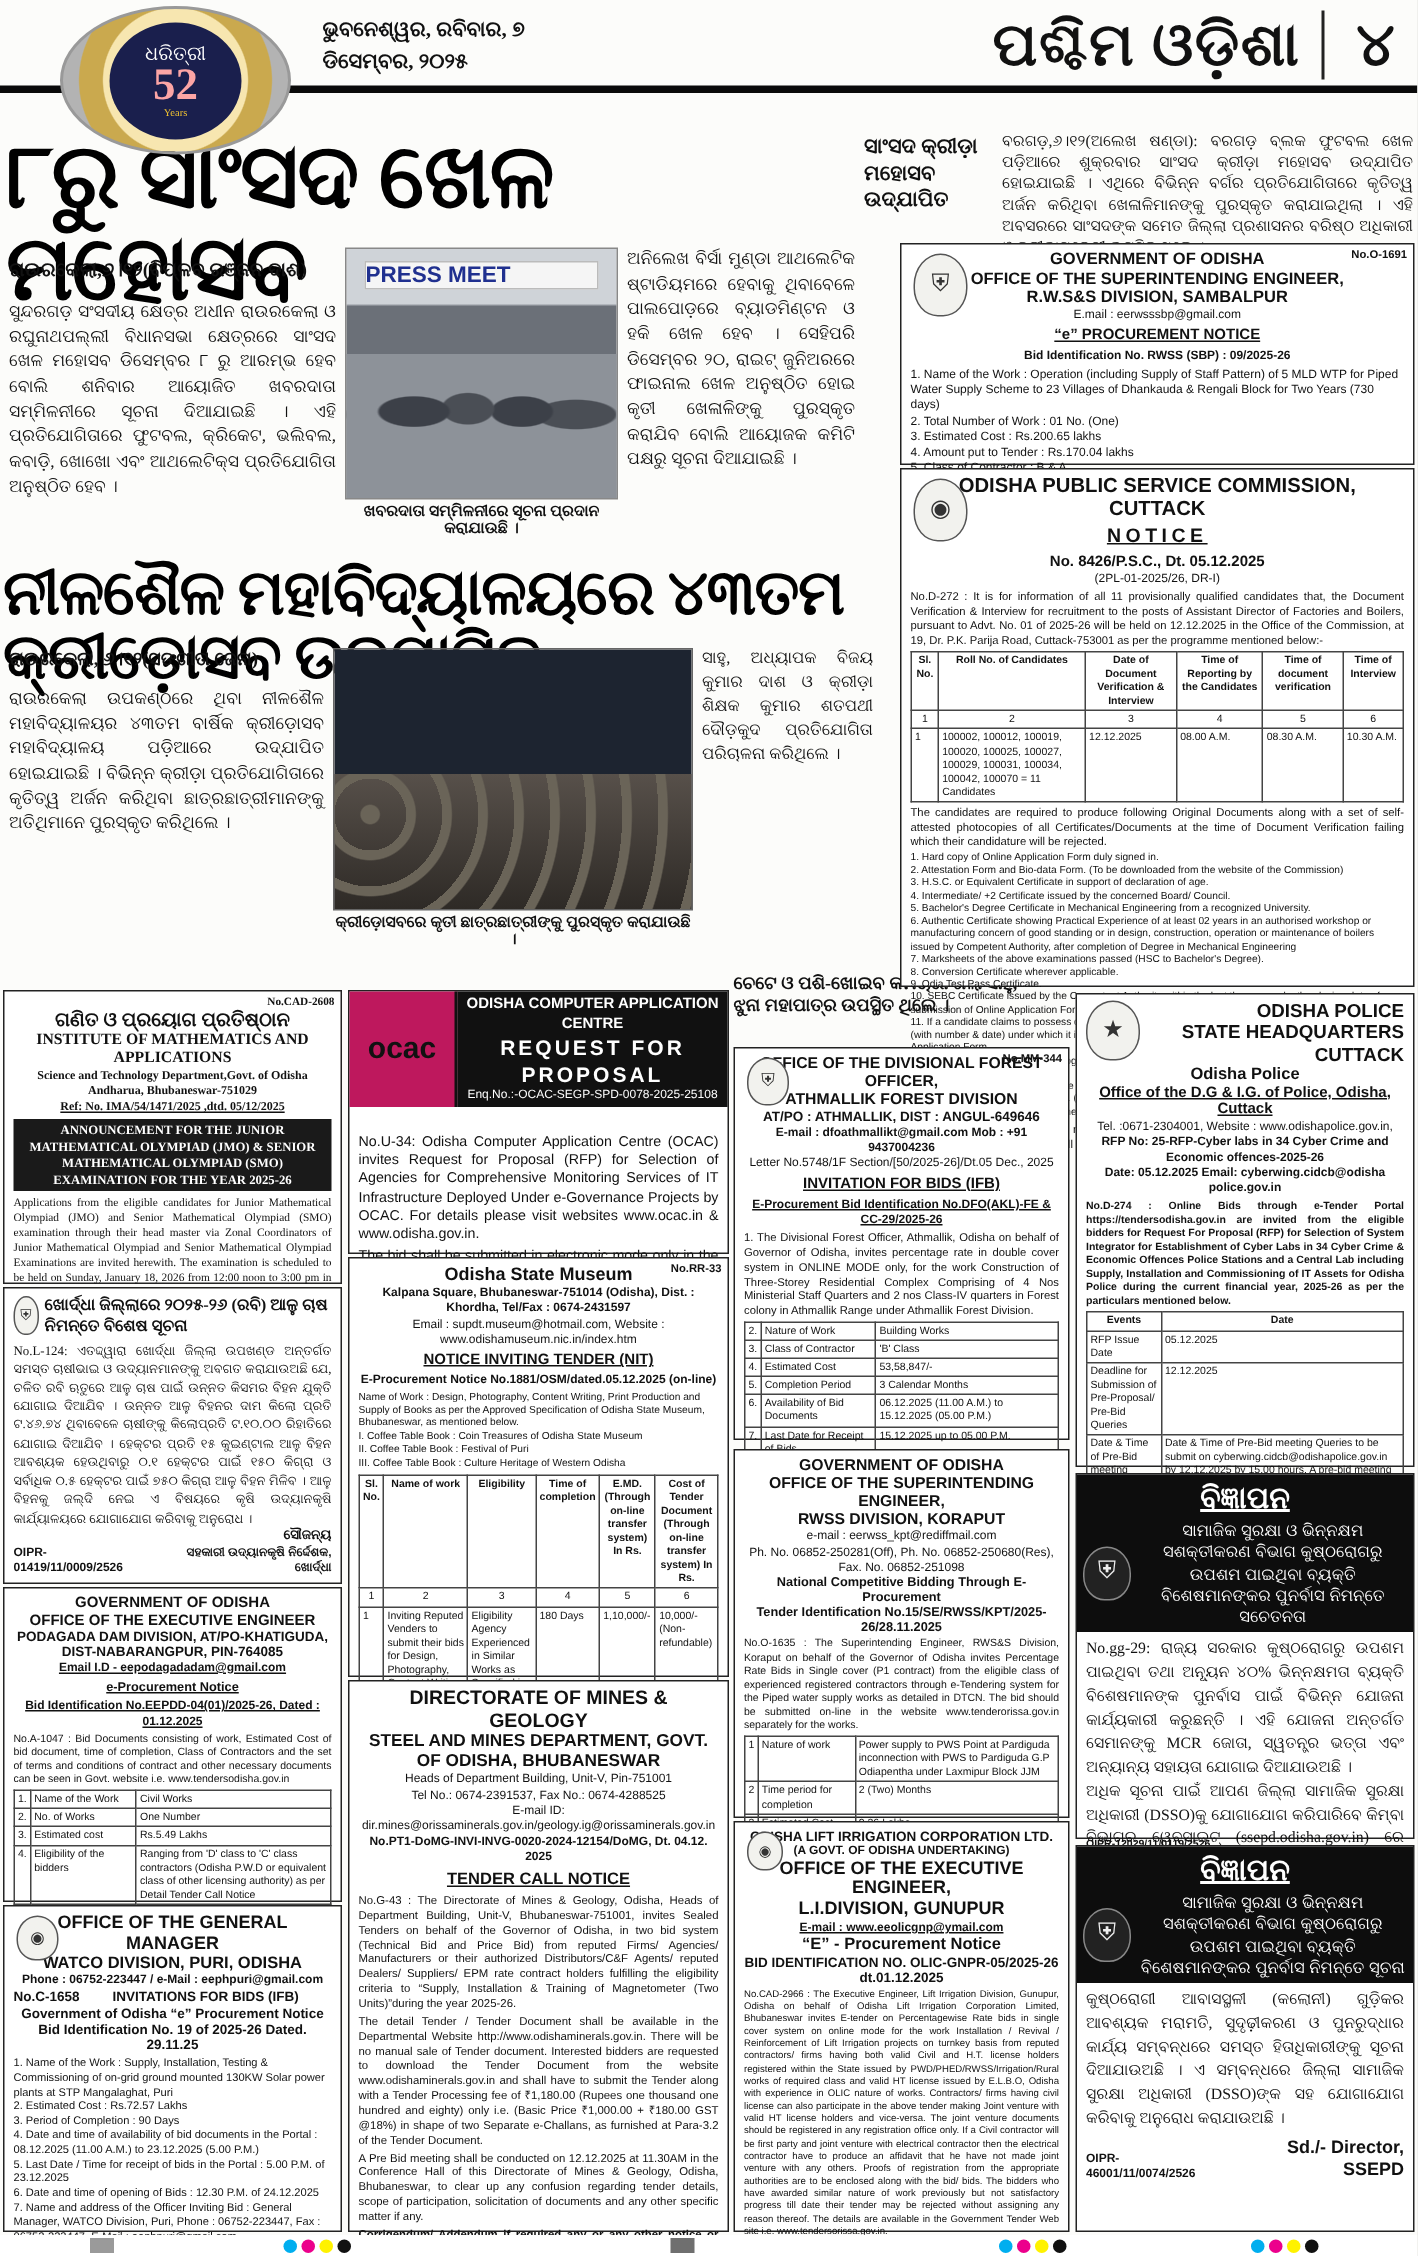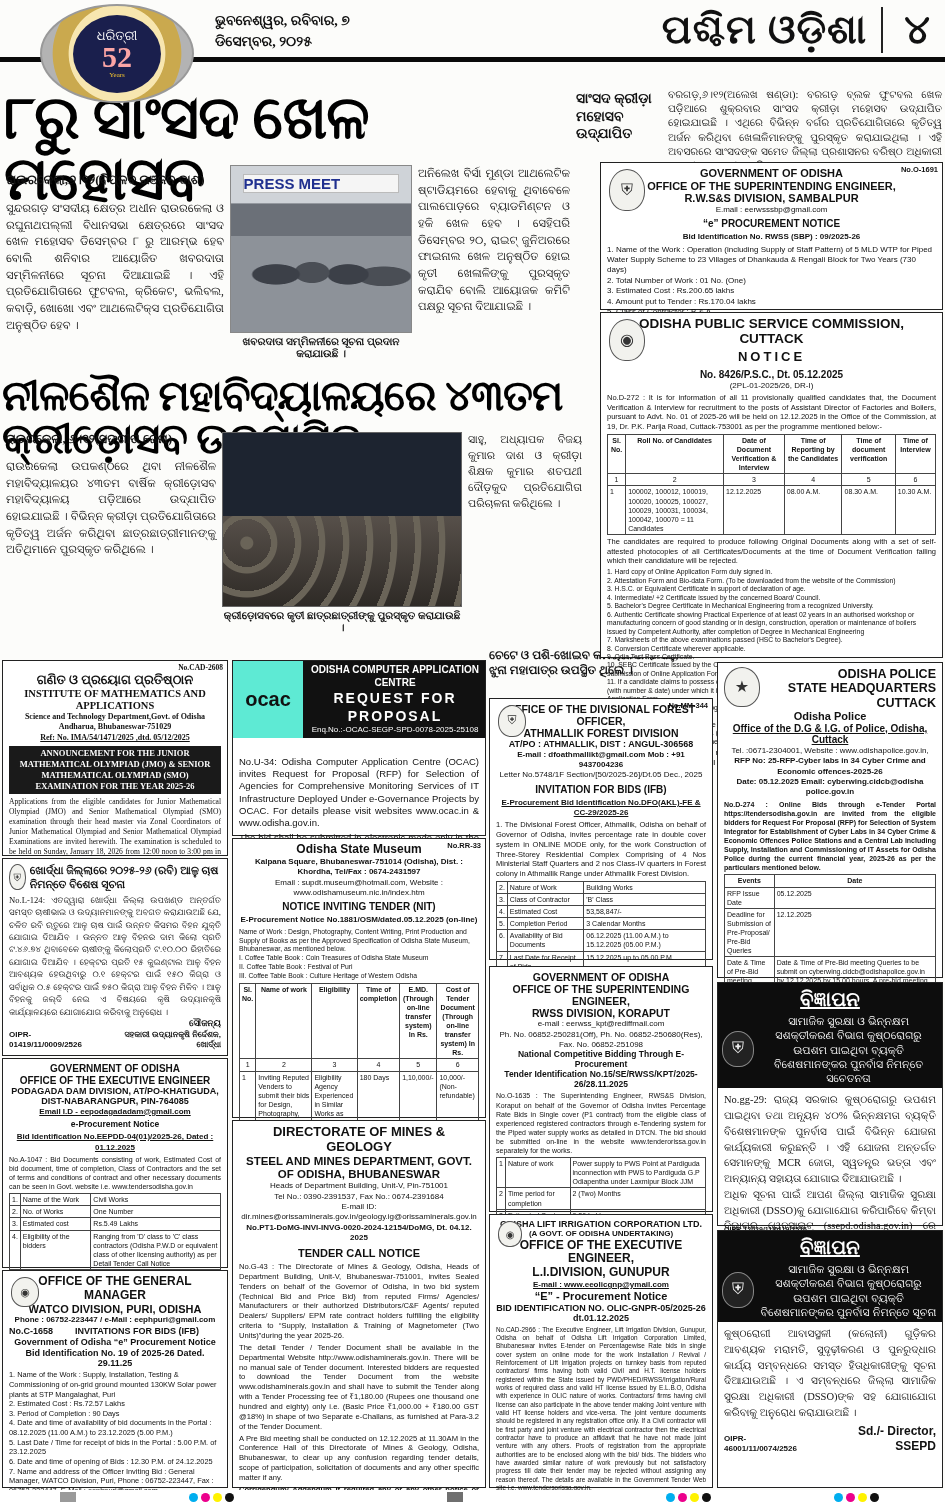--- a/index.html
+++ b/index.html
@@ -46,21 +46,21 @@
         background:repeating-radial-gradient(circle at 10% 30%,#6a6458 0 6px,transparent 7px 24px),linear-gradient(180deg,#57504a,#2e2a26);}
   #art2-caption{left:222px;top:610px;width:240px;font-size:10.5px;font-weight:bold;text-align:center;}
   #art2-col3{left:468px;top:432px;width:114px;height:225px;font-size:11px;}
   #art2-tail{left:489px;top:648px;width:200px;height:48px;font-size:12px;font-weight:bold;}
   
   .notice{border:1.5px solid #222;background:#fff;padding:4px 6px;font-family:"Liberation Sans",sans-serif;
           font-size:8px;line-height:1.3;}
   .n-org{font-weight:bold;text-align:center;font-size:11px;line-height:1.15;}
   .n-org-big{font-weight:bold;text-align:center;font-size:13.5px;line-height:1.1;}
   .n-sub{text-align:center;font-size:8px;}
-  .n-title{text-align:center;font-weight:bold;font-size:10px;margin:2px 0;}
+  .n-title{text-align:center;font-weight:bold;font-size:10px;text-decoration:underline;margin:2px 0;}
   .n-para{text-align:justify;margin:2px 0;}
   .n-pre{white-space:pre-line;text-align:left;margin:2px 0;}
   .n-foot{display:flex;justify-content:space-between;align-items:flex-end;font-weight:bold;margin-top:3px;}
   .n-code{position:absolute;top:2px;right:4px;font-size:7.5px;font-weight:bold;}
   .n-emblem{position:absolute;top:6px;left:8px;width:34px;height:40px;border:1px solid #555;border-radius:50% 50% 45% 45%;
         display:flex;align-items:center;justify-content:center;font-size:16px;color:#333;background:#f2f2ee;}
   table.nt{border-collapse:collapse;width:100%;margin:2px 0;}
   table.nt td,table.nt th{border:1px solid #444;padding:1px 2px;font-size:7px;vertical-align:top;text-align:left;}
   table.nt th{text-align:center;font-weight:bold;}
   .blackhead{background:#0d0d0d;color:#fff;text-align:center;padding:3px 4px;}
@@ -231,21 +231,21 @@
 15. Any other document as mentioned in Para-11 of Advt. No. 01 of 2025-26.</div>
     <div class="n-para">The candidates are required to mention “Submitted by me and Certified as genuine and has not been cancelled” and put their full signature and date on the same.</div>
     <div class="n-foot">
       <span>OIPR-12002/11/0340/2526</span>
       <span class="sign-right">Sd./- Secretary</span>
     </div>
   </div>
 
   <div class="abs notice" id="n-ocac" style="padding:0;">
     <div style="display:flex;">
-      <div style="width:70px;background:#5eead4;display:flex;align-items:center;justify-content:center;font-weight:bold;font-size:20px;border-right:2px solid #111;">
+      <div style="width:70px;background:#be185d;display:flex;align-items:center;justify-content:center;font-weight:bold;font-size:20px;border-right:2px solid #111;">
         <span>ocac</span>
       </div>
       <div style="flex:1;background:#111;color:#fff;text-align:center;padding:2px;">
         <div style="font-size:10px;font-weight:bold;">ODISHA COMPUTER APPLICATION CENTRE</div>
         <div style="font-size:14px;font-weight:bold;letter-spacing:2px;">REQUEST FOR PROPOSAL</div>
         <div style="font-size:8px;">Enq.No.:-OCAC-SEGP-SPD-0078-2025-25108</div>
       </div>
     </div>
     <div style="padding:16px 6px;">
       <div class="n-para" style="font-size:9.5px;">No.U-34: Odisha Computer Application Centre (OCAC) invites Request for Proposal (RFP) for Selection of Agencies for Comprehensive Monitoring Services of IT Infrastructure Deployed Under e-Governance Projects by OCAC. For details please visit websites www.ocac.in &amp; www.odisha.gov.in.</div>
@@ -254,21 +254,21 @@
       <div class="n-para" style="font-size:8px;font-weight:bold;">General Manager(Admin), OCAC, Plot No.-N-1/7-D, Acharya Vihar, P.O.-RRL, Bhubaneswar-751013, Ph.-2567280/ 2567064/ 2567295</div>
       <div style="font-weight:bold;font-size:8.5px;">OIPR-16003/11/0140/2526</div>
     </div>
   </div>
 
   <div class="abs notice" id="n-athmallik" style="font-size:7.5px;">
     <div class="n-code">No.MM-344</div>
     <div class="n-emblem" style="width:26px;height:30px;font-size:12px;">⛨</div>
     <div class="n-org" style="font-size:10.5px;">OFFICE OF THE DIVISIONAL FOREST OFFICER,</div>
     <div class="n-org" style="font-size:10.5px;">ATHMALLIK FOREST DIVISION</div>
-    <div class="n-org" style="font-size:9px;">AT/PO : ATHMALLIK, DIST : ANGUL-306568</div>
+    <div class="n-org" style="font-size:9px;">AT/PO : ATHMALLIK, DIST : ANGUL-649646</div>
     <div class="n-sub" style="font-weight:bold;">E-mail : dfoathmallikt@gmail.com Mob : +91 9437004236</div>
     <div class="n-sub">Letter No.5748/1F Section/[50/2025-26]/Dt.05 Dec., 2025</div>
     <div class="n-title">INVITATION FOR BIDS (IFB)</div>
     <div class="n-sub" style="font-weight:bold;text-decoration:underline;">E-Procurement Bid Identification No.DFO(AKL)-FE &amp; CC-29/2025-26</div>
     <div class="n-para">1. The Divisional Forest Officer, Athmallik, Odisha on behalf of Governor of Odisha, invites percentage rate in double cover system in ONLINE MODE only, for the work Construction of Three-Storey Residential Complex Comprising of 4 Nos Ministerial Staff Quarters and 2 nos Class-IV quarters in Forest colony in Athmallik Range under Athmallik Forest Division.</div>
     <table class="nt">
       <tbody>
           <tr>
             <td>2.</td>
             <td>Nature of Work</td>
@@ -533,21 +533,21 @@
     <div class="n-foot">
       <span>OIPR-03015/11/0016/2526</span>
       <span class="sign-right" style="max-width:130px;">Sd./- Superintendent of Museum Odisha, Bhubaneswar</span>
     </div>
   </div>
 
   <div class="abs notice" id="n-mines" style="font-size:7.6px;">
     <div class="n-org" style="font-size:13px;">DIRECTORATE OF MINES &amp; GEOLOGY</div>
     <div class="n-org" style="font-size:11.5px;">STEEL AND MINES DEPARTMENT, GOVT. OF ODISHA, BHUBANESWAR</div>
     <div class="n-sub">Heads of Department Building, Unit-V, Pin-751001</div>
-    <div class="n-sub">Tel No.: 0390-2391537, Fax No.: 0674-2391684</div>
+    <div class="n-sub">Tel No.: 0674-2391537, Fax No.: 0674-4288525</div>
     <div class="n-sub">E-mail ID: dir.mines@orissaminerals.gov.in/geology.ig@orissaminerals.gov.in</div>
     <div class="n-sub" style="font-weight:bold;">No.PT1-DoMG-INVI-INVG-0020-2024-12154/DoMG, Dt. 04.12. 2025</div>
     <div class="n-title" style="font-size:11px;">TENDER CALL NOTICE</div>
     <div class="n-para">No.G-43 : The Directorate of Mines &amp; Geology, Odisha, Heads of Department Building, Unit-V, Bhubaneswar-751001, invites Sealed Tenders on behalf of the Governor of Odisha, in two bid system (Technical Bid and Price Bid) from reputed Firms/ Agencies/ Manufacturers or their authorized Distributors/C&amp;F Agents/ reputed Dealers/ Suppliers/ EPM rate contract holders fulfilling the eligibility criteria to “Supply, Installation &amp; Training of Magnetometer (Two Units)”during the year 2025-26.</div>
     <div class="n-para">The detail Tender / Tender Document shall be available in the Departmental Website http://www.odishaminerals.gov.in. There will be no manual sale of Tender document. Interested bidders are requested to download the Tender Document from the website www.odishaminerals.gov.in and shall have to submit the Tender along with a Tender Processing fee of ₹1,180.00 (Rupees one thousand one hundred and eighty) only i.e. (Basic Price ₹1,000.00 + ₹180.00 GST @18%) in shape of two Separate e-Challans, as furnished at Para-3.2 of the Tender Document.</div>
     <div class="n-para">A Pre Bid meeting shall be conducted on 12.12.2025 at 11.30AM in the Conference Hall of this Directorate of Mines &amp; Geology, Odisha, Bhubaneswar, to clear up any confusion regarding tender details, scope of participation, solicitation of documents and any other specific matter if any.</div>
     <div class="n-para" style="font-weight:bold;">Corrigendum/ Addendum if required any or any other notice or correspondence related to this process shall be uploaded in the above website. Hence, interested Firms/ Agencies are requested to be in continuous touch with the above web site, for further updates.</div>
 
   </div>
 

